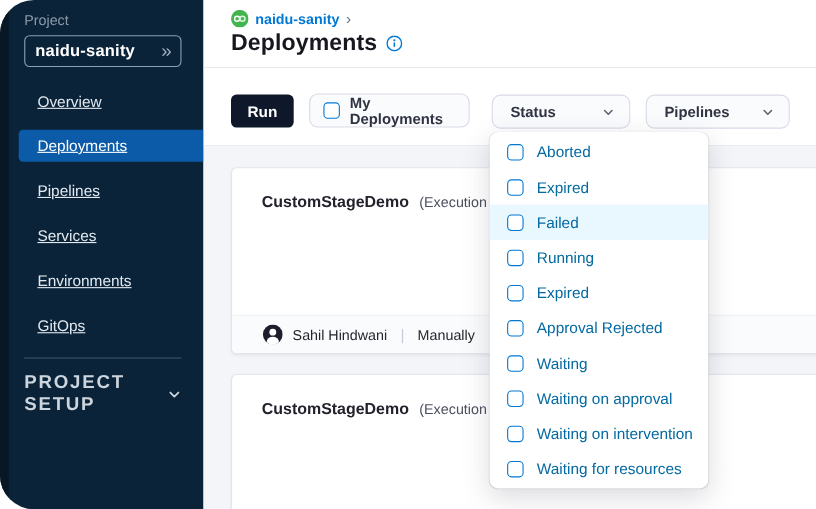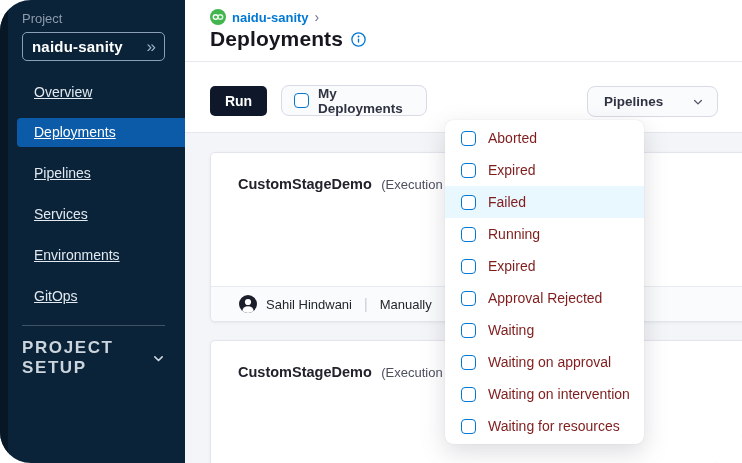--- a/index.html
+++ b/index.html
@@ -65,21 +65,21 @@
   .footer-name, .footer-trigger { font-size:13px; color:#22272d; }
   .footer-sep { color:#c9cbd6; font-size:14px; padding:0 3px; }
 
   
   .status-menu { position:absolute; left:445px; top:120px; width:199px; background:#fff;
     border-radius:8px; box-shadow:0 8px 24px rgba(96,97,112,.22), 0 0 1px rgba(40,41,61,.18);
     padding:2px 0; z-index:50; }
   .menu-item { height:32px; display:flex; align-items:center; gap:12px; padding-left:16px;
     cursor:pointer; }
   .menu-item.highlighted { background:#e9f7fe; }
-  .menu-label { font-size:14px; color:#7f1d1d; }
+  .menu-label { font-size:14px; color:#0369a1; }
 
   .icon-inline { display:inline-flex; align-items:center; }
 </style>
 </head>
 <body>
 
 <div class="app">
 
   <aside class="sidebar">
     <div class="module-strip"></div>
@@ -129,20 +129,28 @@
         <rect x="6.8" y="6.4" width="1.4" height="4.4" rx="0.7" fill="#0278d5"></rect>
       </svg>
     </span>
   </div>
 
   <div class="toolbar"></div>
   <button class="run-button">Run</button>
   <div class="pill pill-mydep">
     <span class="checkbox"></span>
     <span class="pill-label">My Deployments</span>
+  </div>
+  <div class="pill pill-status">
+    <span class="pill-label">Status</span>
+    <span class="icon-inline">
+      <svg width="12" height="12" viewBox="0 0 16 16">
+          <path d="M3.5 6l4.5 4.5L12.5 6" stroke="#585b6e" stroke-width="1.8" fill="none" stroke-linecap="round" stroke-linejoin="round"></path>
+        </svg>
+    </span>
   </div>
   <div class="pill pill-pipelines">
     <span class="pill-label">Pipelines</span>
     <span class="icon-inline">
       <svg width="12" height="12" viewBox="0 0 16 16">
           <path d="M3.5 6l4.5 4.5L12.5 6" stroke="#585b6e" stroke-width="1.8" fill="none" stroke-linecap="round" stroke-linejoin="round"></path>
         </svg>
     </span>
   </div>
 

